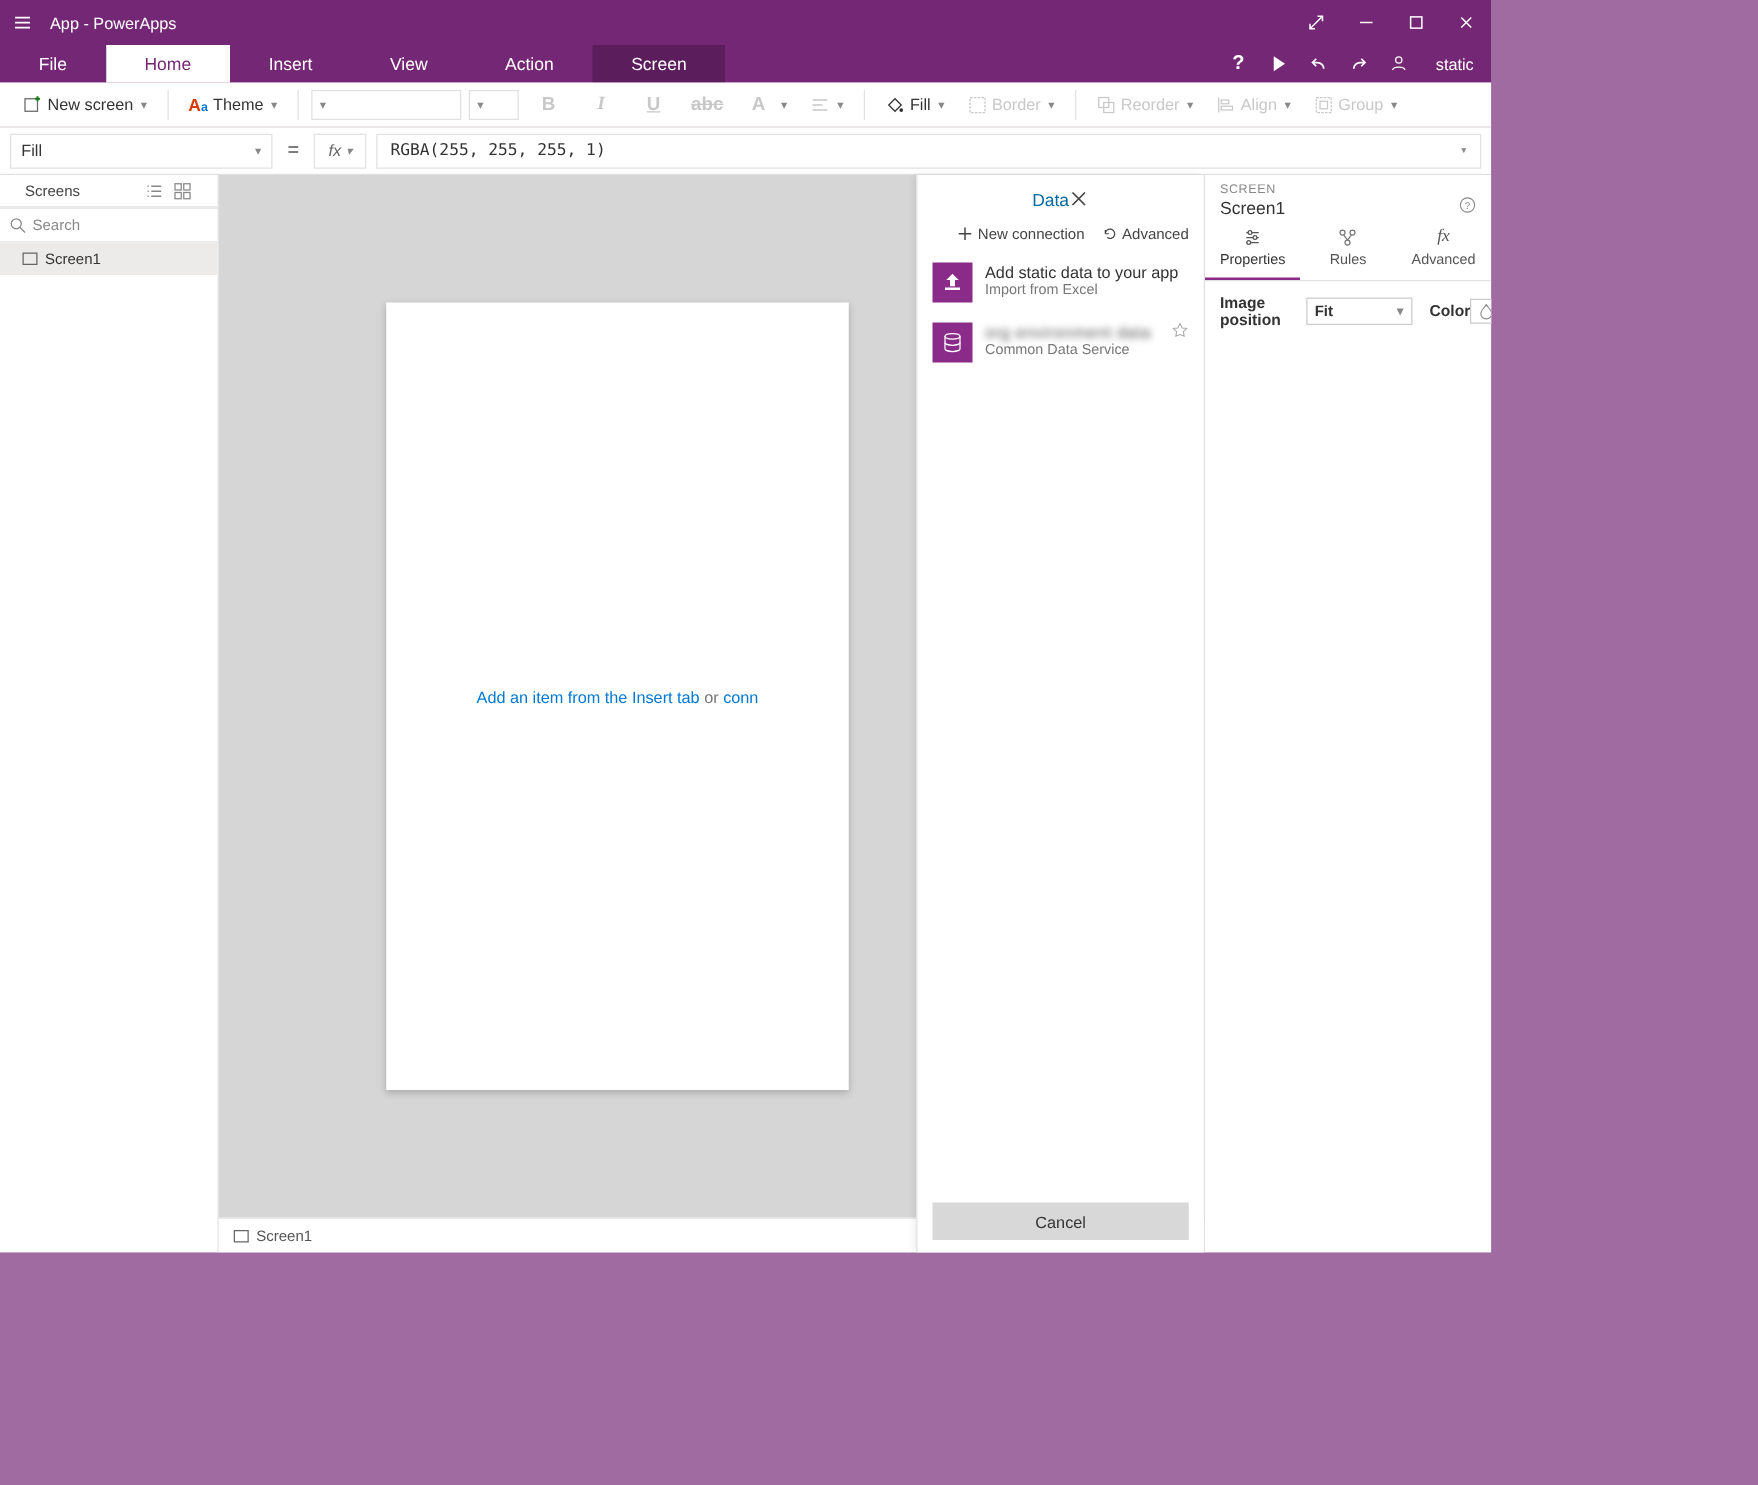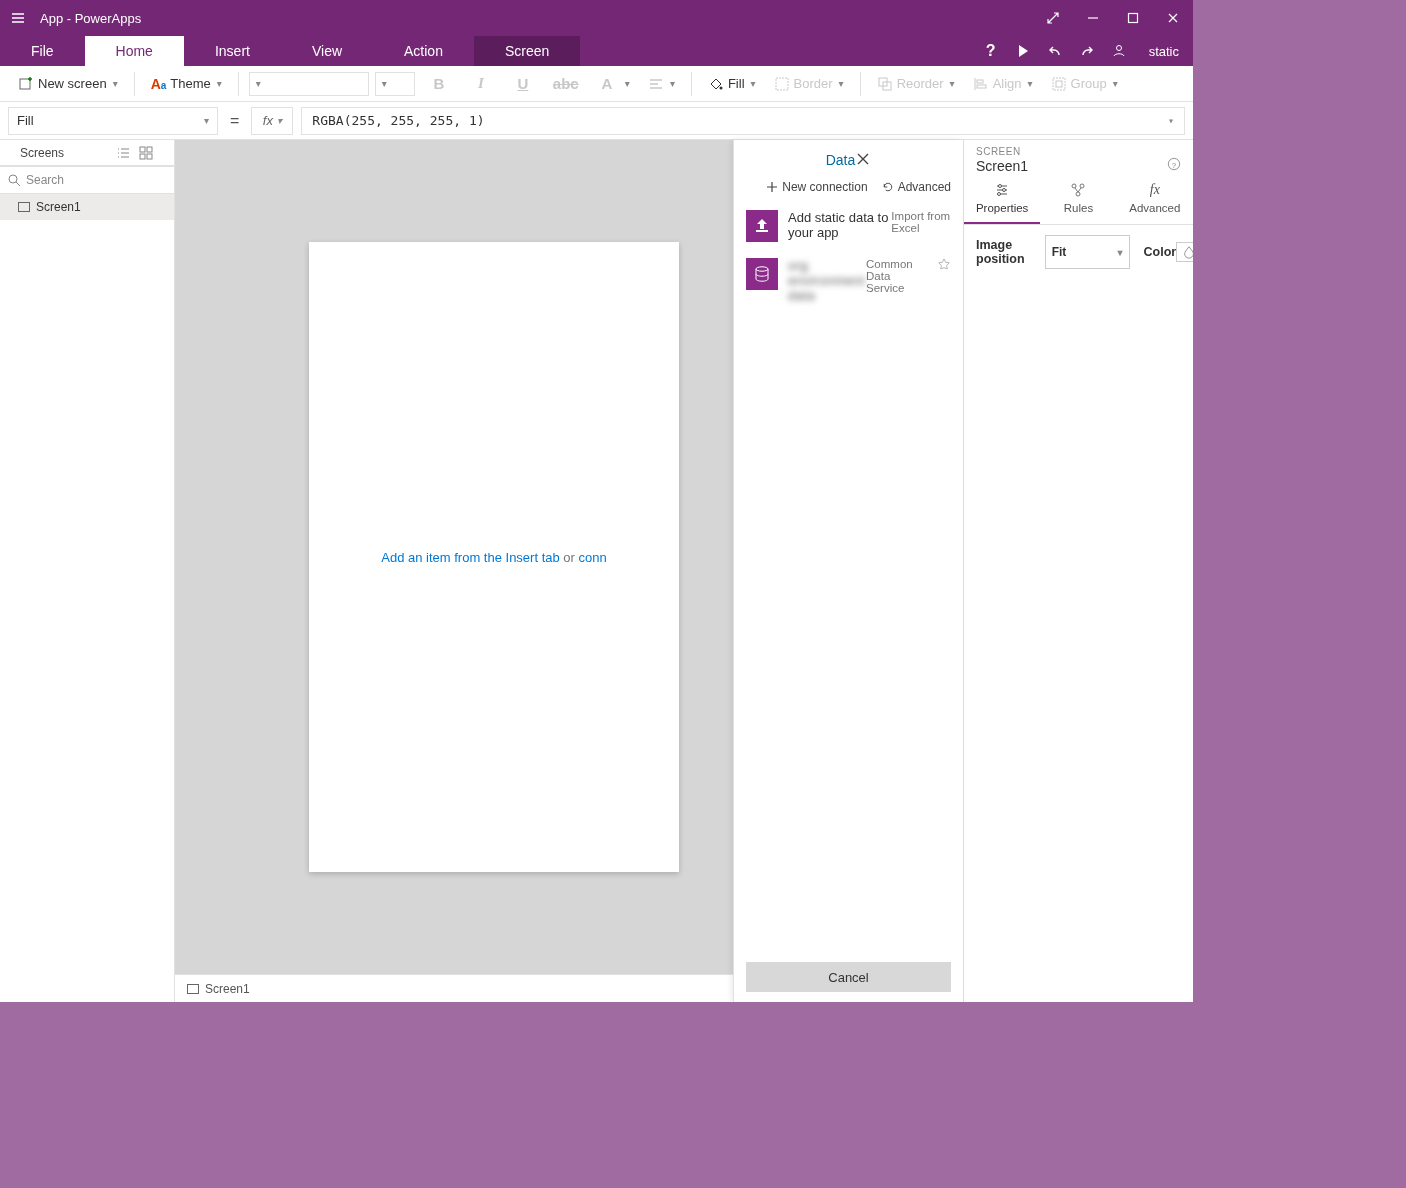--- a/index.html
+++ b/index.html
@@ -179,21 +179,21 @@
   .dp-list { flex:1; overflow:auto;}
   .dp-item {
     display:flex; gap:10px; padding:8px 12px; align-items:flex-start;
     cursor:pointer;
   }
   .dp-icon {
     width:32px; height:32px; background: var(--purple-bright);
     display:flex; align-items:center; justify-content:center; color:#fff;
     flex-shrink:0;
   }
-  .dp-text { display:flex; gap:1px;}
+  .dp-text { display:flex; flex-direction:column; gap:1px;}
   .dp-title { font-size:13px; color:#333;}
   .dp-sub { font-size:11.5px; color:#777;}
   .dp-blur { filter: blur(3px); letter-spacing:0.5px; color:#555;}
   .dp-premium { margin-left:auto; color:#aaa; font-size:14px;}
   .dp-footer { padding:10px 12px;}
   .dp-cancel {
     width:100%; height:30px; background:#d8d8d8; border:none;
     font-size:13px; color:#333; cursor:pointer;
   }
   
@@ -209,21 +209,21 @@
   .rp-tabs { display:flex; border-bottom:1px solid var(--border-grey);}
   .rp-tab {
     flex:1; display:flex; flex-direction:column; align-items:center;
     padding:6px 0 8px 0; gap:4px; cursor:pointer; font-size:11.5px; color:#555;
     border-bottom:2px solid transparent;
   }
   .rp-tab.active { border-bottom-color: var(--purple-bright); color:#333;}
   .rp-body { padding:10px 12px; display:flex; flex-direction:row; gap:14px;font-weight:bold;}
   .rp-row { display:flex; align-items:center; justify-content:space-between; font-size:12.5px;}
   .rp-select {
-    width:105px; height:34px; border:1px solid #ccc; display:flex; align-items:center;
+    width:105px; height:22px; border:1px solid #ccc; display:flex; align-items:center;
     justify-content:space-between; padding:0 6px; font-size:12px; cursor:pointer; background:#fff;
   }
   .color-swatch {
     width:26px; height:20px; border:1px solid #ccc; cursor:pointer;
     display:flex; align-items:center; justify-content:center; background:#fff;
   }
   
   .fmt-icon { font-weight:bold; font-size:15px; width:24px; text-align:center;}
 </style>
 </head>

